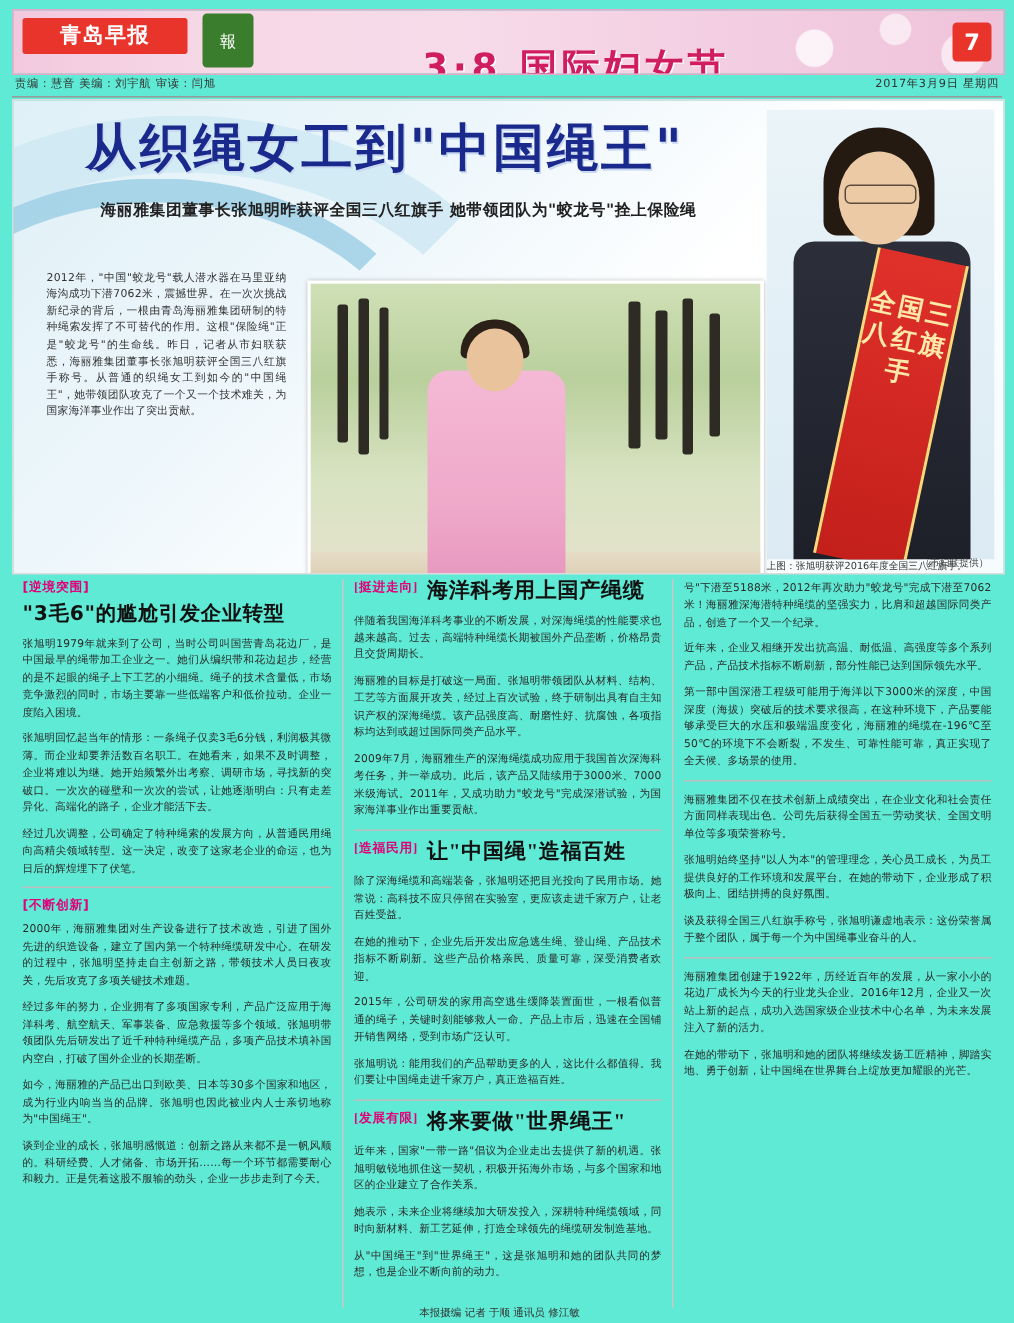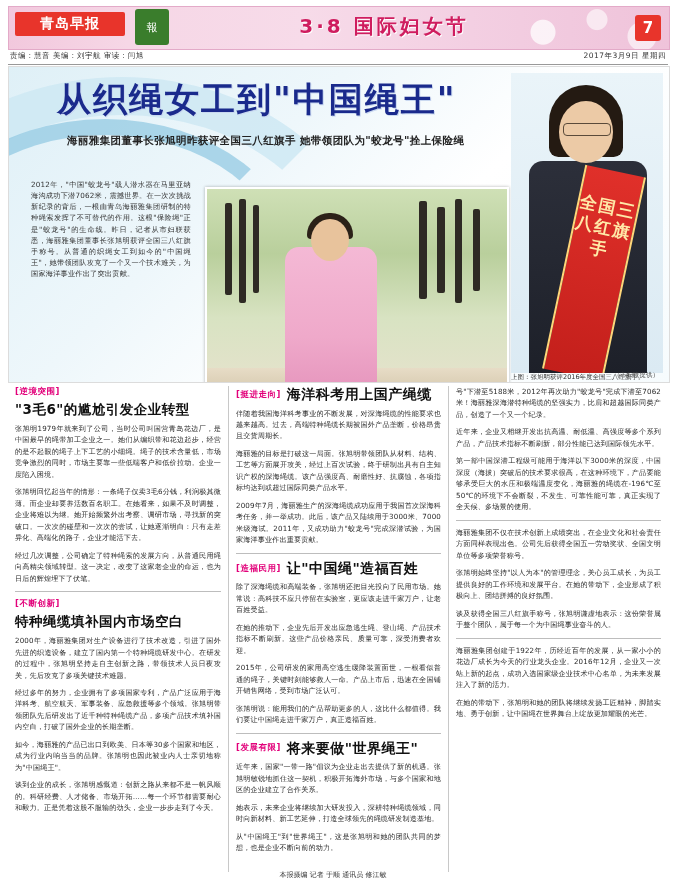--- a/index.html
+++ b/index.html
@@ -1,39 +1,39 @@
 <!DOCTYPE html>
 <html><head>
 <meta charset="utf-8">
 <style>
   html,body{margin:0;padding:0;background:#8a8a8a;}
   body{font-family:"DejaVu Sans","Liberation Sans",sans-serif;}
   #page{
     position:relative;width:676px;height:882px;margin:0 auto;
-    background:#ffffff;overflow:hidden;
+    background:#5eead4;overflow:hidden;
   }
   
   .masthead{
     position:absolute;left:8px;top:6px;width:660px;height:42px;
     background:linear-gradient(90deg,#f2c8dd 0%,#f6d7e6 18%,#f7dbe9 45%,#f3cfe2 70%,#efc3da 100%);
     border:1px solid #e3aac8;overflow:hidden;
   }
   .masthead-logo{
     position:absolute;left:6px;top:5px;width:110px;height:24px;
     background:#e8342b;border-radius:2px;color:#fff;font-size:14px;font-weight:bold;
     letter-spacing:1px;display:flex;align-items:center;justify-content:center;
     font-family:"DejaVu Sans",sans-serif;
   }
   .masthead-seal{
     position:absolute;left:126px;top:2px;width:34px;height:36px;background:#3a7d2c;
     border-radius:3px;color:#fff;font-size:11px;display:flex;align-items:center;justify-content:center;
   }
   .masthead-title{
-    position:absolute;left:250px;top:2px;width:250px;height:34px;
-    color:#cf1d5f;font-size:20px;font-weight:bold;letter-spacing:3px;
+    position:absolute;left:250px;top:20px;width:250px;height:34px;
+    color:#cf1d5f;font-size:25px;font-weight:bold;letter-spacing:3px;
     text-shadow:1px 1px 0 #fff;display:flex;align-items:center;justify-content:center;
     font-family:"DejaVu Sans",sans-serif;
   }
   .masthead-flowers{
     position:absolute;right:0;top:0;width:180px;height:42px;
     background:radial-gradient(circle at 30% 60%,rgba(255,255,255,.75) 0 12px,transparent 13px),
                radial-gradient(circle at 60% 30%,rgba(255,255,255,.6) 0 10px,transparent 11px),
                radial-gradient(circle at 85% 70%,rgba(255,255,255,.6) 0 14px,transparent 15px);
   }
   .masthead-pageno{
@@ -140,21 +140,21 @@
   .sec-title{
     font-size:13.5px;font-weight:bold;color:#111;letter-spacing:.5px;
     margin:0 0 5px 0;line-height:1.25;
   }
   .sec-title.wide{font-size:14px;}
   .para{
     font-size:7.1px;color:#2a2a2a;line-height:1.62;text-align:justify;
     margin:0 0 6px 0;letter-spacing:.15px;
   }
   .rule{border-top:1px solid #bdbdbd;margin:7px 0 6px 0;}
-  .tagrow{display:flex;align-items:center;gap:6px;margin-bottom:4px;}
+  .tagrow{display:flex;align-items:flex-start;gap:6px;margin-bottom:4px;font-family:Liberation Serif, serif;}
   .tagrow .tag{margin:0;}
   .tagrow .sec-title{margin:0;}
   .footer{
     position:absolute;left:8px;bottom:2px;width:660px;font-size:7px;color:#333;
     text-align:center;padding-right:10px;box-sizing:border-box;
   }
 </style>
 </head>
 <body>
 
@@ -210,21 +210,20 @@
   <div class="cols">
 
     <div class="col">
       <div class="tag">[逆境突围]</div>
       <div class="sec-title">"3毛6"的尴尬引发企业转型</div>
       <p class="para">张旭明1979年就来到了公司，当时公司叫国营青岛花边厂，是中国最早的绳带加工企业之一。她们从编织带和花边起步，经营的是不起眼的绳子上下工艺的小细绳。绳子的技术含量低，市场竞争激烈的同时，市场主要靠一些低端客户和低价拉动。企业一度陷入困境。</p>
       <p class="para">张旭明回忆起当年的情形：一条绳子仅卖3毛6分钱，利润极其微薄。而企业却要养活数百名职工。在她看来，如果不及时调整，企业将难以为继。她开始频繁外出考察、调研市场，寻找新的突破口。一次次的碰壁和一次次的尝试，让她逐渐明白：只有走差异化、高端化的路子，企业才能活下去。</p>
       <p class="para">经过几次调整，公司确定了特种绳索的发展方向，从普通民用绳向高精尖领域转型。这一决定，改变了这家老企业的命运，也为日后的辉煌埋下了伏笔。</p>
       <div class="rule"></div>
       <div class="tag">[不断创新]</div>
-      <div class="sec-title">特种绳缆填补国内市场空白</div>
       <p class="para">2000年，海丽雅集团对生产设备进行了技术改造，引进了国外先进的织造设备，建立了国内第一个特种绳缆研发中心。在研发的过程中，张旭明坚持走自主创新之路，带领技术人员日夜攻关，先后攻克了多项关键技术难题。</p>
       <p class="para">经过多年的努力，企业拥有了多项国家专利，产品广泛应用于海洋科考、航空航天、军事装备、应急救援等多个领域。张旭明带领团队先后研发出了近千种特种绳缆产品，多项产品技术填补国内空白，打破了国外企业的长期垄断。</p>
       <p class="para">如今，海丽雅的产品已出口到欧美、日本等30多个国家和地区，成为行业内响当当的品牌。张旭明也因此被业内人士亲切地称为"中国绳王"。</p>
       <p class="para">谈到企业的成长，张旭明感慨道：创新之路从来都不是一帆风顺的。科研经费、人才储备、市场开拓……每一个环节都需要耐心和毅力。正是凭着这股不服输的劲头，企业一步步走到了今天。</p>
     </div>
 
     <div class="col">
       <div class="tagrow">
         <span class="tag">[挺进走向]</span>
         <span class="sec-title wide">海洋科考用上国产绳缆</span>

